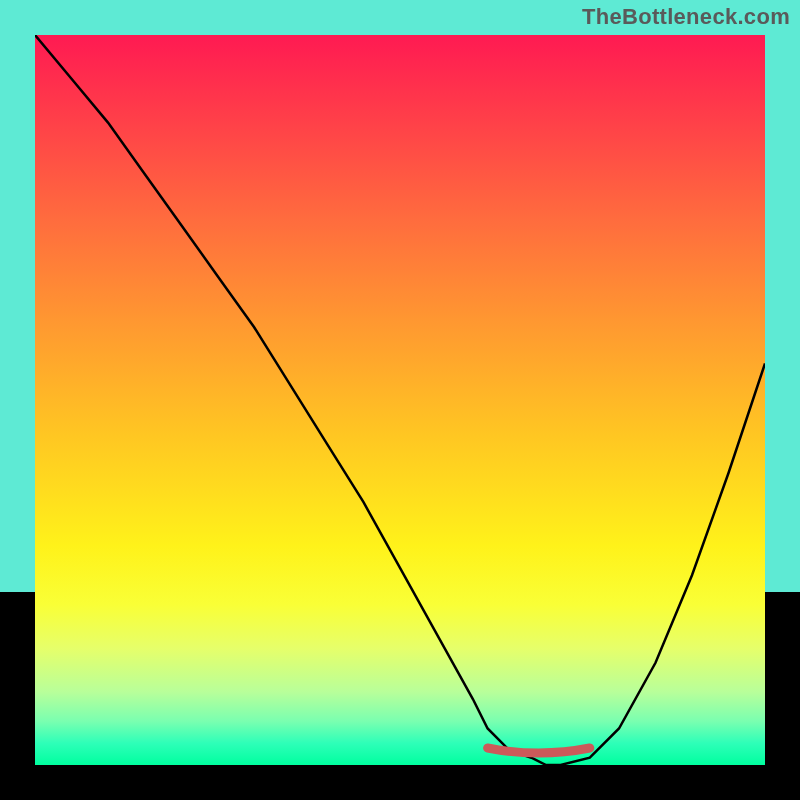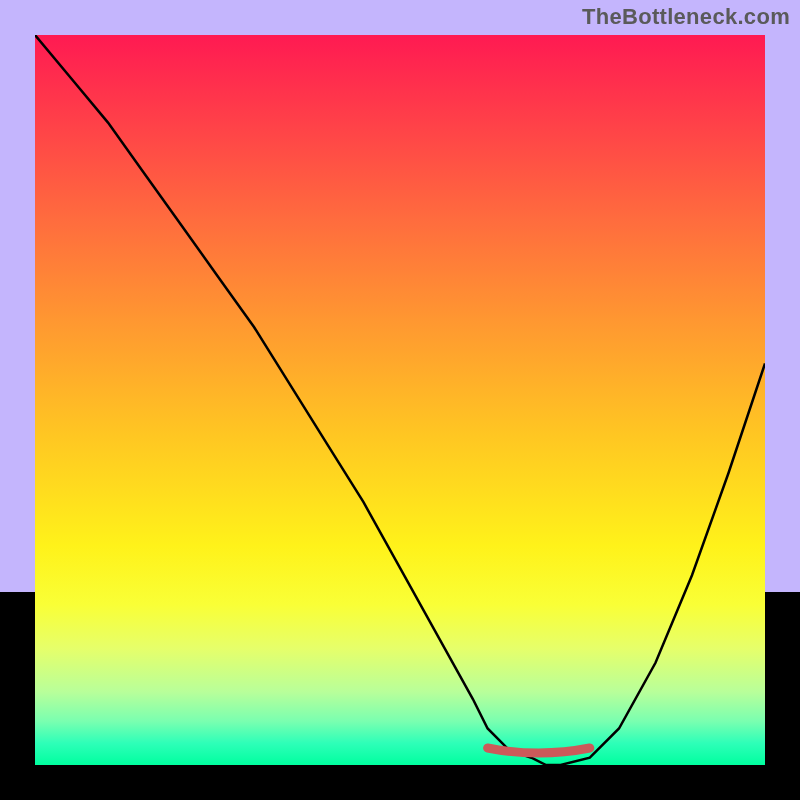--- a/index.html
+++ b/index.html
@@ -8,21 +8,21 @@
     width: 800px;
     height: 800px;
     background: #000;
     overflow: hidden;
     font-family: Arial, Helvetica, sans-serif;
   }
   .frame {
     position: relative;
     width: 800px;
     height: 592px;
-    background: #c4b5fd;
+    background: #5eead4;
   }
   .watermark {
     position: absolute;
     top: 4px;
     right: 10px;
     color: #5a5a5a;
     font-size: 22px;
     font-weight: 600;
     letter-spacing: 0.3px;
     z-index: 5;

